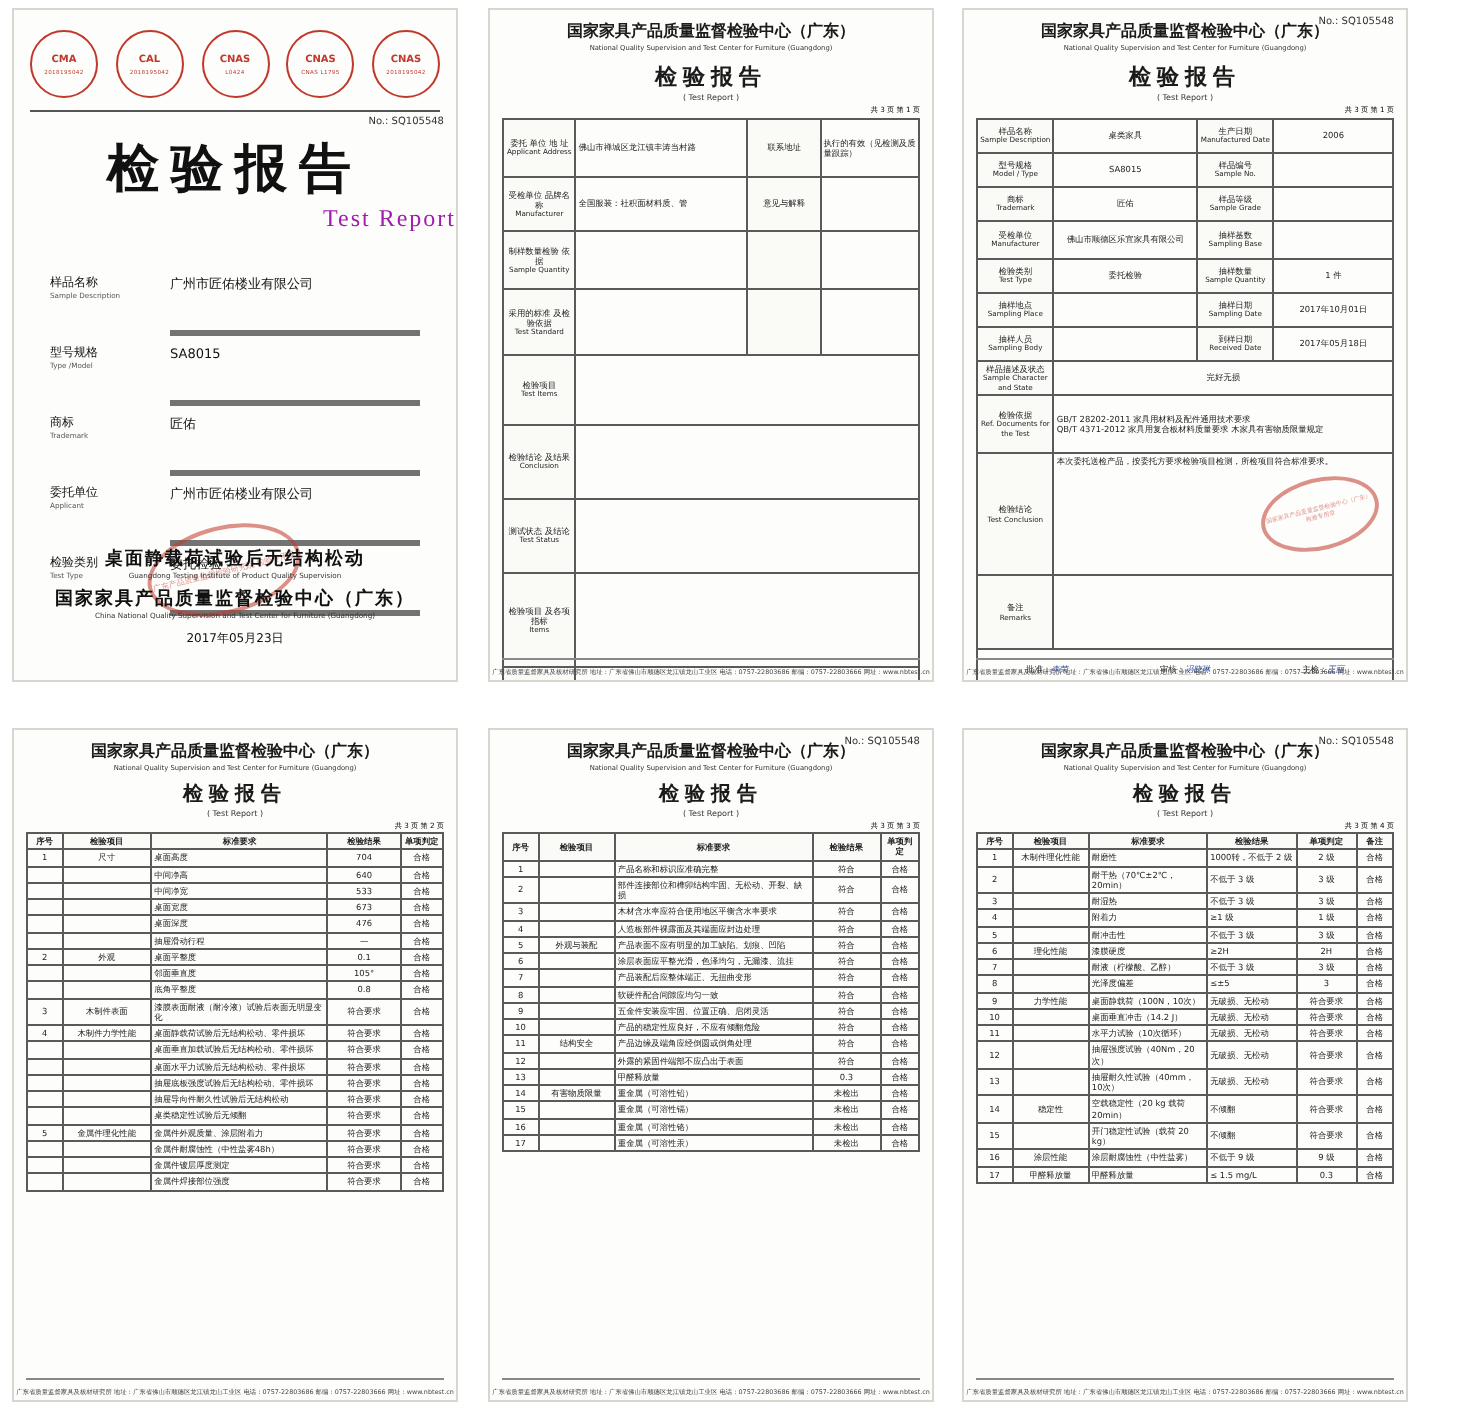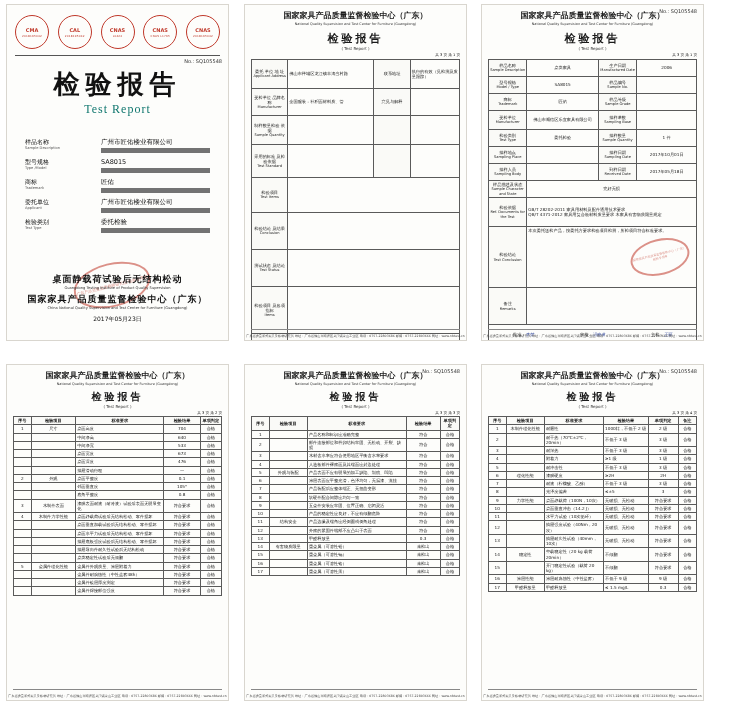--- a/index.html
+++ b/index.html
@@ -15,25 +15,25 @@
   .ctr{text-align:center;}
   .lft{text-align:left;}
   .tiny{font-size:3.6px;}
   .foot{position:absolute;bottom:2px;left:0;width:100%;text-align:center;font-size:3.2px;color:#444;}
   .footrule{position:absolute;bottom:10px;left:6px;right:6px;border-top:1px solid #888;}
   
   .certs{position:absolute;top:6px;left:8px;right:8px;height:42px;display:flex;justify-content:space-between;align-items:center;}
   .cert{width:34px;height:34px;border-radius:50%;border:1.6px solid #c0392b;display:flex;flex-direction:column;align-items:center;justify-content:center;color:#c0392b;font-size:5px;font-weight:bold;box-sizing:border-box;}
   .cert .sub{font-size:2.8px;font-weight:normal;margin-top:1px;letter-spacing:.2px;}
   .big-cn{font-size:26px;font-weight:bold;letter-spacing:6px;text-align:center;color:#111;}
-  .big-en{font-size:12px;text-align:center;color:#0f766e;font-family:"Liberation Serif",serif;letter-spacing:1px;}
+  .big-en{font-size:12px;text-align:right;color:#a21caf;font-family:"Liberation Serif",serif;letter-spacing:1px;}
   .f-row{display:flex;align-items:flex-start;margin:5px 0 0 0;}
   .f-lab{width:60px;font-size:6px;color:#111;line-height:1.25;}
   .f-lab .en{font-size:3.6px;color:#555;display:block;}
-  .f-val{flex:1;border-bottom:5px solid #737373;font-size:6.5px;color:#111;padding-bottom:1px;min-height:9px;margin-left:16px;}
+  .f-val{flex:1;border-bottom:3px solid #737373;font-size:6.5px;color:#111;padding-bottom:18px;min-height:9px;}
   .org-cn{font-size:9px;font-weight:bold;text-align:center;color:#111;letter-spacing:1px;}
   .org-en{font-size:3.6px;text-align:center;color:#333;}
   .redstamp{position:absolute;border:2px solid #c0392b;color:#c0392b;border-radius:50%;opacity:.55;transform:rotate(-14deg);display:flex;align-items:center;justify-content:center;font-size:4px;text-align:center;}
   .sigline{color:#3a4fa0;font-family:"Liberation Serif",serif;font-style:italic;}
 </style>
 </head>
 <body>
 
 <div class="page-grid">
 

